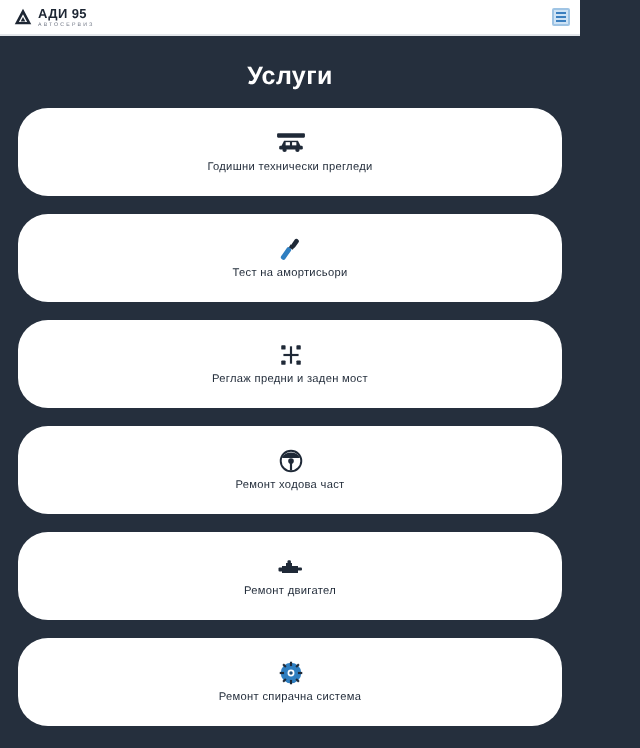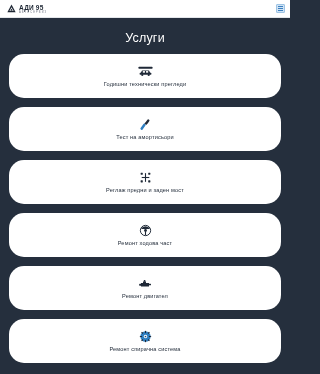--- a/index.html
+++ b/index.html
@@ -85,21 +85,21 @@
     width: 5px;
     height: 1px;
     background: #3b7fbf;
   }
 
   
   .page-title {
     text-align: center;
     color: #ffffff;
     font-size: 12.5px;
-    font-weight: normal;
+    font-weight: bold;
     letter-spacing: 0.2px;
     padding: 13px 0 9px 0;
     flex: 0 0 auto;
   }
 
   
   .cards {
     padding: 0 9px;
     box-sizing: border-box;
     display: flex;

